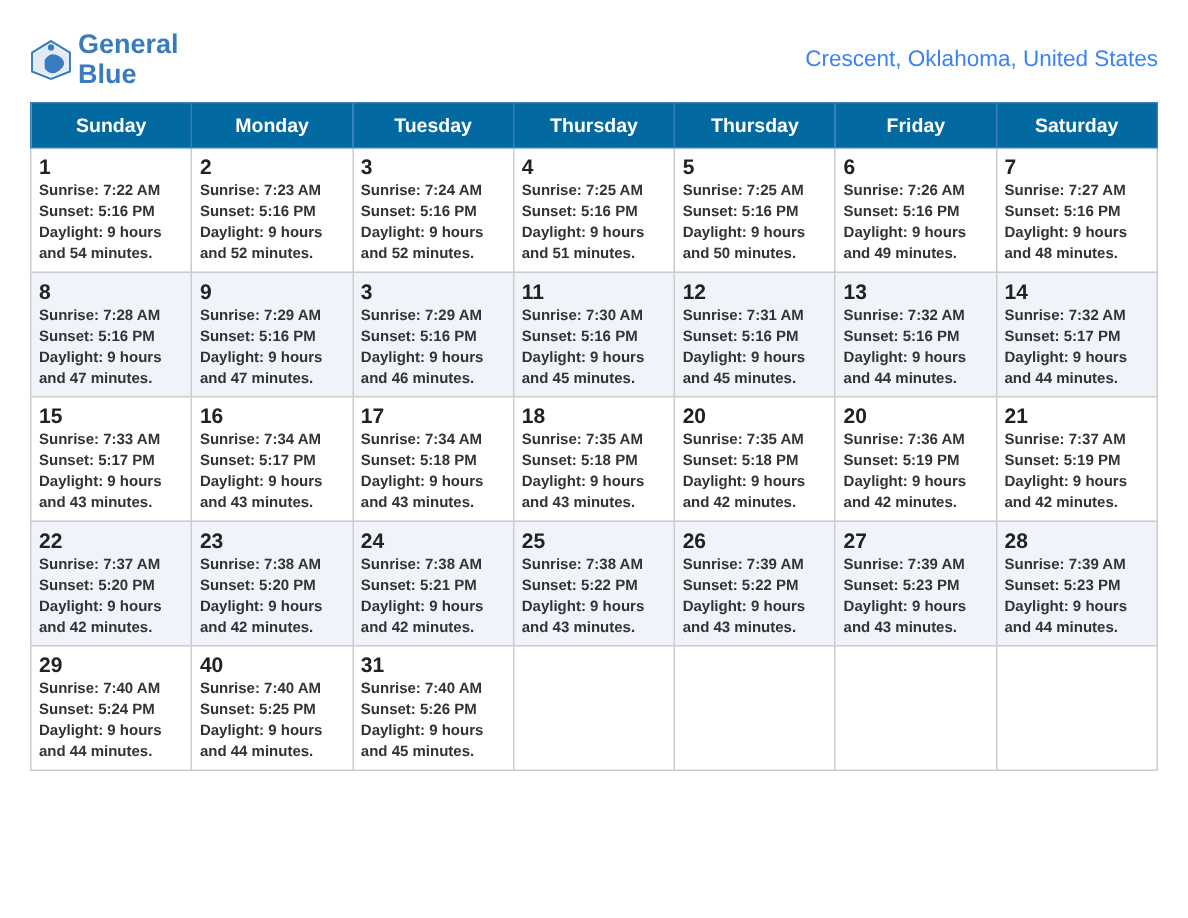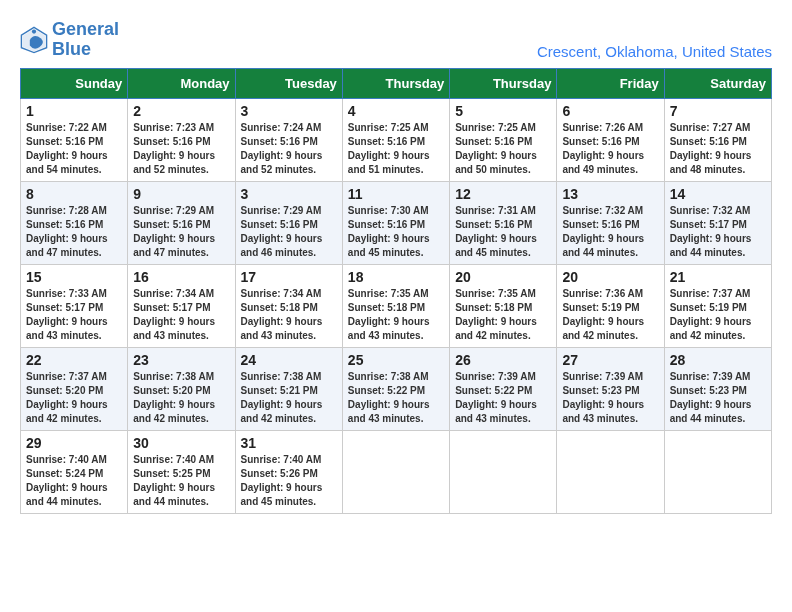--- a/index.html
+++ b/index.html
@@ -6,21 +6,21 @@
     body {
       font-family: Arial, sans-serif;
       background: #fff;
       width: 792px;
       min-height: 612px;
       padding: 20px;
     }
     .header-area {
       display: flex;
       justify-content: space-between;
-      align-items: flex-end;
+      align-items: center;
       margin-bottom: 8px;
     }
     .logo {
       display: flex;
       align-items: center;
       gap: 4px;
     }
     .logo-text {
       font-size: 18px;
       font-weight: bold;
@@ -46,24 +46,24 @@
     .location-title {
       font-size: 15px;
       color: #3b82f6;
     }
     .calendar-table {
       width: 100%;
       border-collapse: collapse;
       font-size: 11px;
     }
     .calendar-table th {
-      background: #15803d;
+      background: #0369a1;
       color: #fff;
-      padding: 7px 5px;
-      text-align: right;
+      padding: 7px 16px;
+      text-align: center;
       font-size: 13px;
       font-weight: bold;
       border: 1px solid #3a7bbf;
     }
     .calendar-table td {
       border: 1px solid #ccc;
       vertical-align: top;
       padding: 4px 5px;
       width: calc(100% / 7);
       min-height: 80px;
@@ -243,21 +243,21 @@
           <span class="day-number">28</span>
           <div class="cell-content">Sunrise: 7:39 AM<br>Sunset: 5:23 PM<br>Daylight: 9 hours and 44 minutes.</div>
         </td>
       </tr>
       <tr>
         <td>
           <span class="day-number">29</span>
           <div class="cell-content">Sunrise: 7:40 AM<br>Sunset: 5:24 PM<br>Daylight: 9 hours and 44 minutes.</div>
         </td>
         <td>
-          <span class="day-number">30</span>
+          <span class="day-number">40</span>
           <div class="cell-content">Sunrise: 7:40 AM<br>Sunset: 5:25 PM<br>Daylight: 9 hours and 44 minutes.</div>
         </td>
         <td>
           <span class="day-number">31</span>
           <div class="cell-content">Sunrise: 7:40 AM<br>Sunset: 5:26 PM<br>Daylight: 9 hours and 45 minutes.</div>
         </td>
         <td class="empty-cell"></td>
         <td class="empty-cell"></td>
         <td class="empty-cell"></td>
         <td class="empty-cell"></td>

